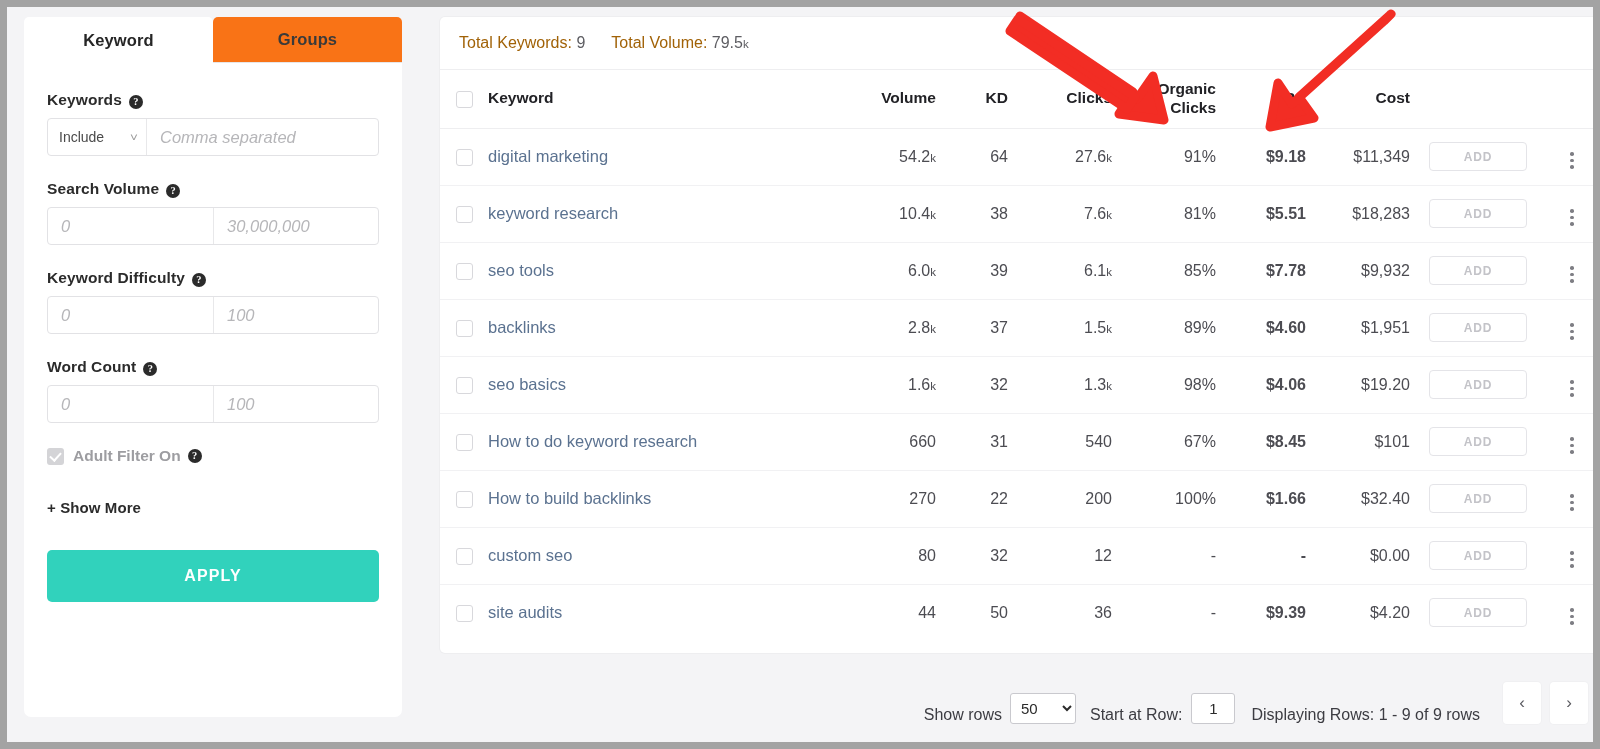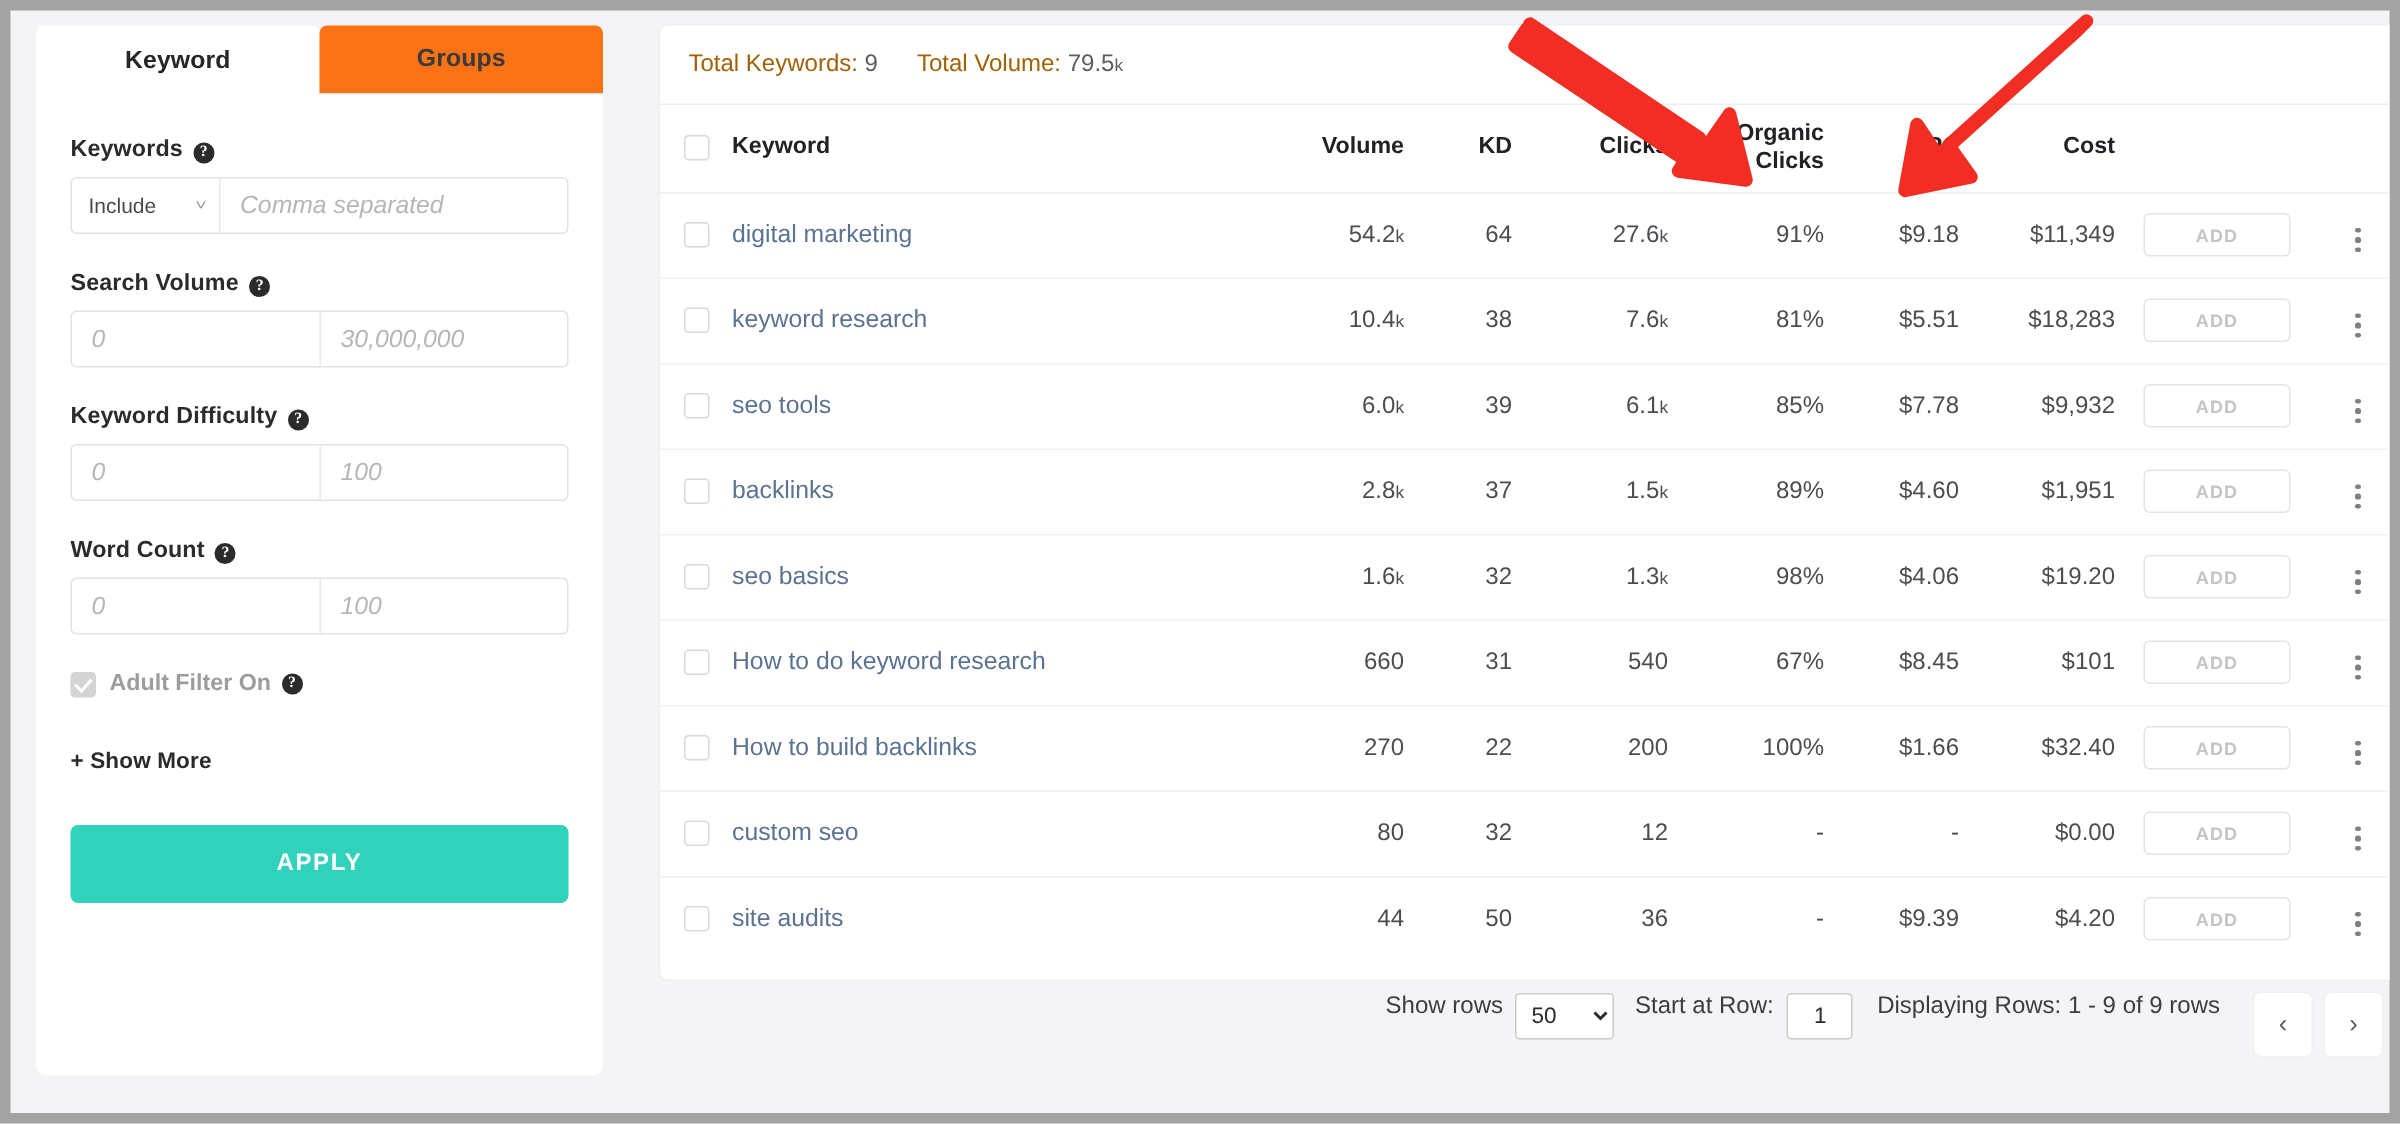--- a/index.html
+++ b/index.html
@@ -268,21 +268,21 @@
     padding: 0;
     line-height: 1.22;
   }
 
   th.c-check, td.c-check { width: 48px; text-align: center; }
   th.c-kw,    td.c-kw    { width: 336px; text-align: left; padding-left: 2px; }
   th.c-vol,   td.c-vol   { width: 112px; text-align: right; }
   th.c-kd,    td.c-kd    { width: 72px;  text-align: right; }
   th.c-clk,   td.c-clk   { width: 104px; text-align: right; }
   th.c-org,   td.c-org   { width: 104px; text-align: right; }
-  th.c-cpc,   td.c-cpc   { width: 90px;  text-align: right; }
+  th.c-cpc,   td.c-cpc   { width: 90px;  text-align: right; font-weight: bold; }
   th.c-cost,  td.c-cost  { width: 104px; text-align: right; }
   th.c-add,   td.c-add   { width: 136px; text-align: center; }
   th.c-menu,  td.c-menu  { width: 52px;  text-align: center; }
 
   th.c-org { padding-left: 12px; }
 
   table.kw tbody td {
     height: 57px;
     border-bottom: 1px solid #f1f1f3;
     font-size: 16px;
@@ -337,21 +337,21 @@
     display: block;
   }
 
   
   #pagination {
     position: absolute;
     right: 5px;
     top: 655px;
     height: 62px;
     display: flex;
-    align-items: flex-start;
+    align-items: flex-end;
     justify-content: flex-end;
     gap: 0;
     font-size: 16px;
     color: #3c3c42;
   }
   #pagination .pg-label { margin-right: 8px; }
 
   .rows-select {
     font-family: "Liberation Sans", sans-serif;
     font-size: 15px;

